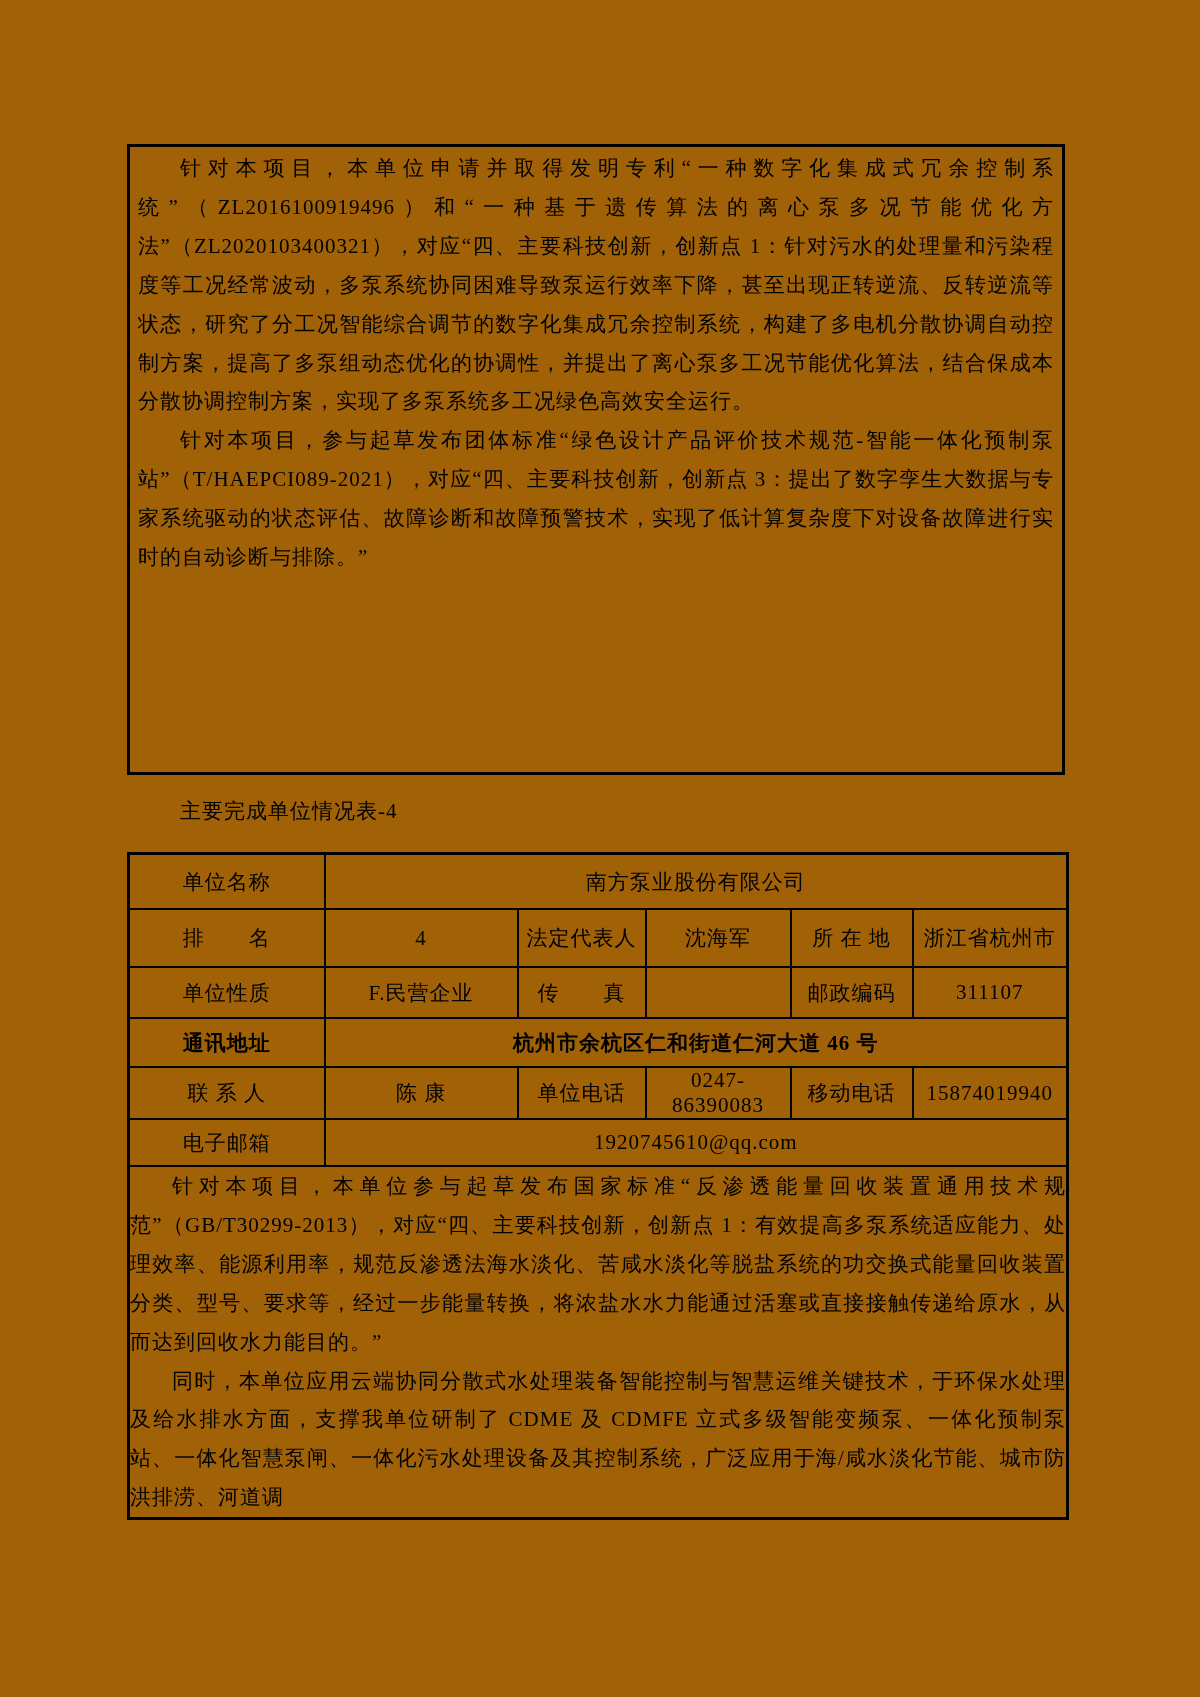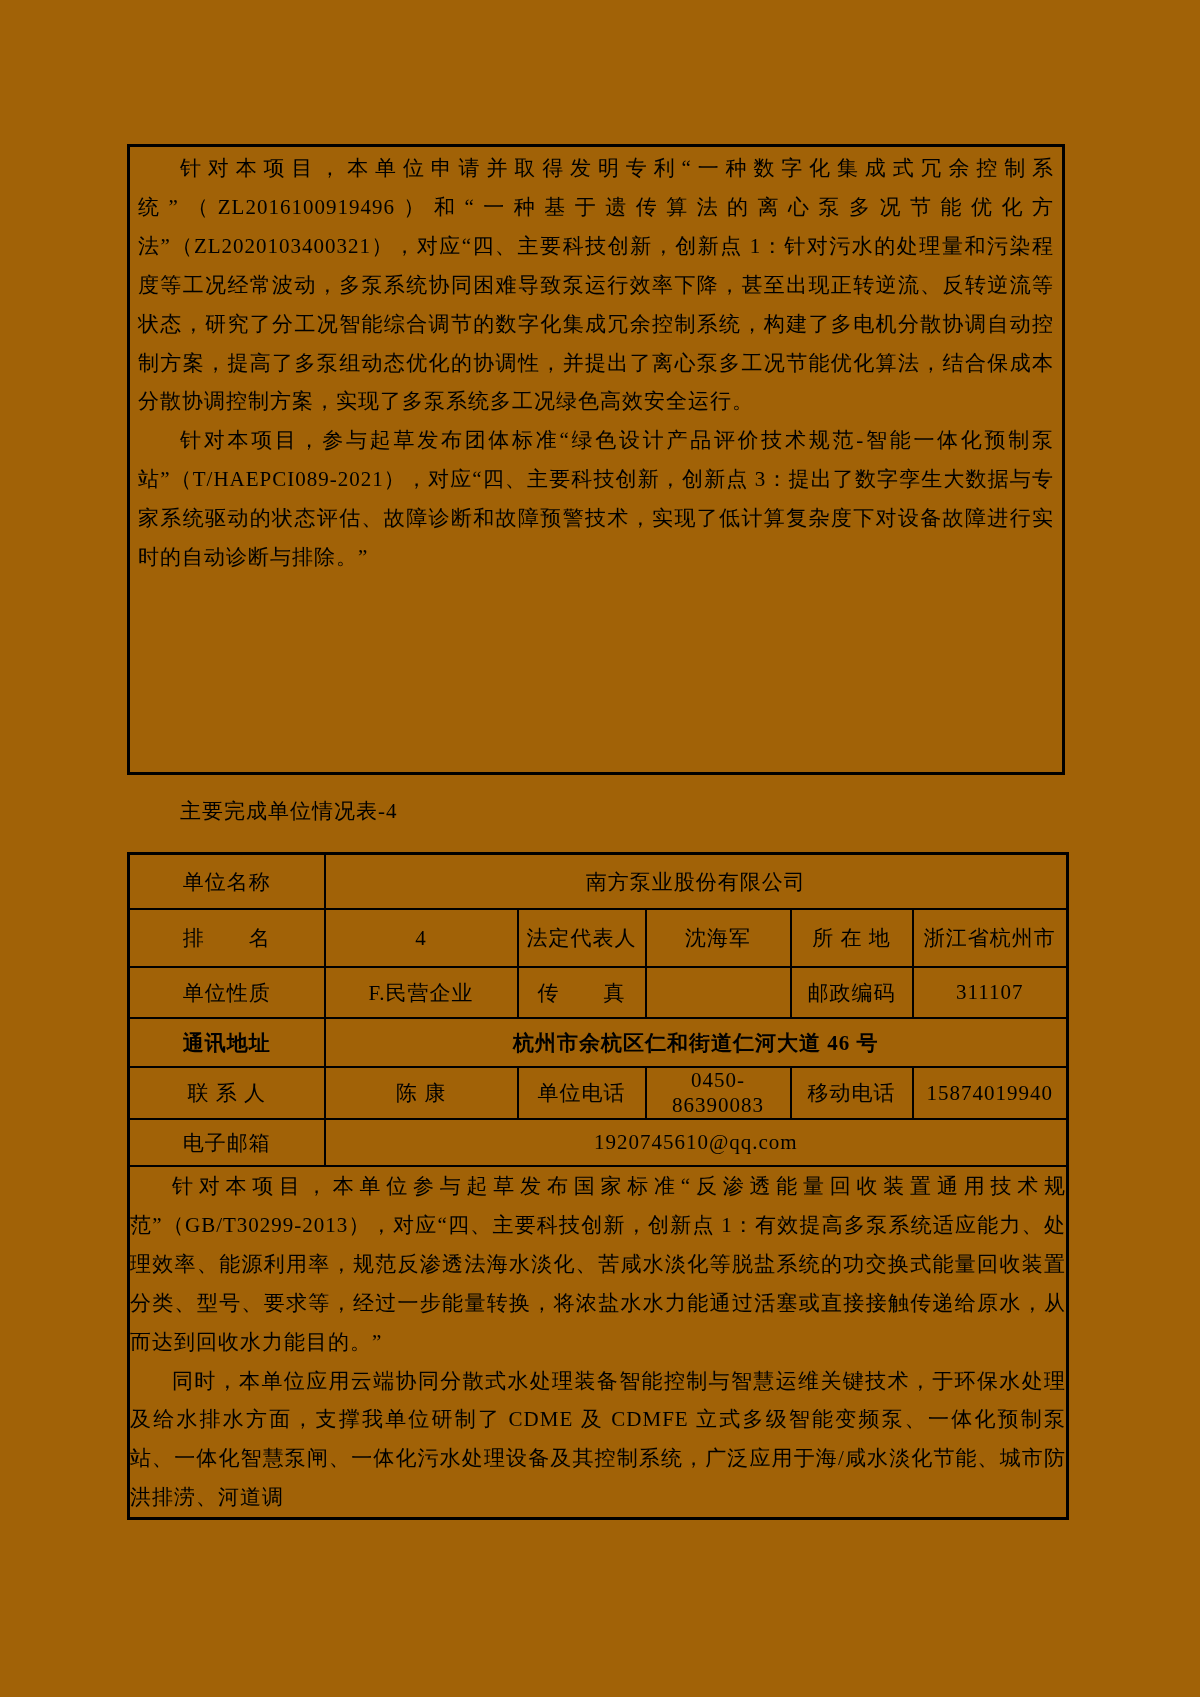--- a/index.html
+++ b/index.html
@@ -112,21 +112,21 @@
         <td>311107</td>
       </tr>
       <tr class="r4">
         <td>通讯地址</td>
         <td colspan="5" class="left-val">杭州市余杭区仁和街道仁河大道 46 号</td>
       </tr>
       <tr class="r5">
         <td>联 系 人</td>
         <td>陈 康</td>
         <td>单位电话</td>
-        <td>0450-86390083</td>
+        <td>0247-86390083</td>
         <td>移动电话</td>
         <td>15874019940</td>
       </tr>
       <tr class="r6">
         <td>电子邮箱</td>
         <td colspan="5" class="left-val">1920745610@qq.com</td>
       </tr>
       <tr class="r8">
         <td colspan="6" class="contrib-paras">
           <p class="para">针对本项目，本单位参与起草发布国家标准“反渗透能量回收装置通用技术规范”（GB/T30299-2013），对应“四、主要科技创新，创新点 1：有效提高多泵系统适应能力、处理效率、能源利用率，规范反渗透法海水淡化、苦咸水淡化等脱盐系统的功交换式能量回收装置分类、型号、要求等，经过一步能量转换，将浓盐水水力能通过活塞或直接接触传递给原水，从而达到回收水力能目的。”</p>

